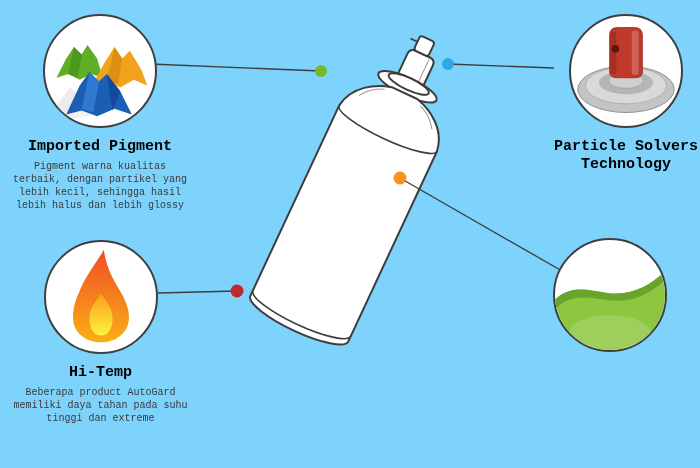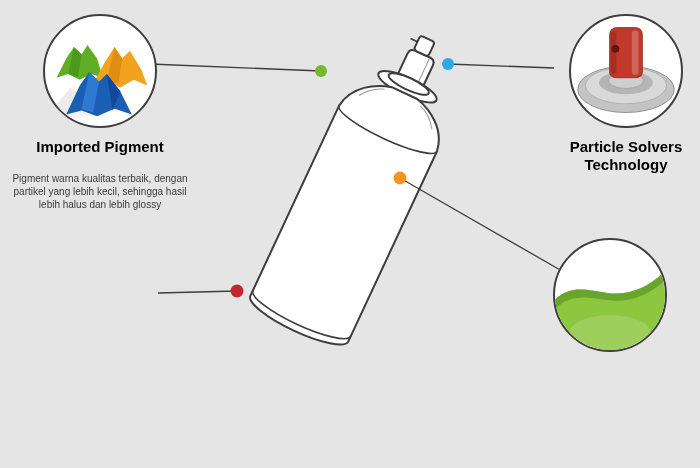--- a/index.html
+++ b/index.html
@@ -1,28 +1,28 @@
 <!DOCTYPE html>
 <html><head>
 <meta charset="utf-8">
 <style>
   html,body { margin:0; padding:0; background:#ffffff; }
   .canvas {
-    position:relative; width:700px; height:468px; background:#e5e5e5;
-    font-family:Liberation Sans, sans-serif; overflow:hidden;
+    position:relative; width:700px; height:468px; background:#7dd3fc;
+    font-family:Liberation Mono, monospace; overflow:hidden;
   }
   .overlay { position:absolute; left:0; top:0; }
   .feature { position:absolute; display:flex; flex-direction:column; align-items:center; text-align:center; }
   .circle {
     width:114px; height:114px; border-radius:50%; border:2px solid #3f3f3f;
     overflow:hidden; background:#fff; box-sizing:border-box;
   }
   .circle svg { display:block; width:100%; height:100%; }
   .title { font-size:15px; font-weight:700; color:#000; margin-top:10px; line-height:1.2; }
-  .desc  { font-size:10px; color:#3a3a3a; margin-top:16px; line-height:1.3; width:100%; }
+  .desc  { font-size:10px; color:#3a3a3a; margin-top:4px; line-height:1.3; width:100%; }
   .f-tl { left:10px;  top:14px;  width:180px; }
   .f-tr { left:536px; top:14px;  width:180px; }
   .f-bl { left:13px;  top:240px; width:175px; }
   .f-br { left:523px; top:238px; width:174px; }
   .conn-line { stroke-width:1.3; }
   .can-stroke { fill:#ffffff; stroke:#3d3d3d; stroke-width:2; stroke-linejoin:round; stroke-linecap:round; }
   .can-detail { fill:none; stroke:#3d3d3d; stroke-width:1.6; stroke-linecap:round; }
   .can-light  { fill:none; stroke:#9a9a9a; stroke-width:1; stroke-linecap:round; }
 </style>
 </head>
@@ -95,20 +95,36 @@
         <ellipse cx="57" cy="67" rx="18" ry="8" fill="#cfcfcf" stroke="#9a9a9a" stroke-width="0.6"></ellipse>
         <path d="M40,20 Q40,12 48,12 L66,12 Q74,12 74,20 L74,58 Q74,64 66,64 L48,64 Q40,64 40,58 Z" fill="#c0392b" stroke="#8e2620" stroke-width="0.8"></path>
         <rect x="63" y="15" width="7" height="46" rx="3" fill="#ffffff" opacity="0.22"></rect>
         <rect x="41" y="16" width="6" height="44" rx="3" fill="#000000" opacity="0.15"></rect>
         <circle cx="46" cy="34" r="4" fill="#5f140d"></circle>
       </svg>
     </div>
     <div class="title">Particle Solvers Technology</div>
   </div>
 
+  <div class="feature f-bl">
+    <div class="circle">
+      <svg viewBox="0 0 114 114">
+        <defs>
+          <linearGradient id="fi" x1="0" y1="0" x2="0" y2="1">
+            <stop offset="0" stop-color="#f9a11b"></stop>
+            <stop offset="1" stop-color="#fff23e"></stop>
+          </linearGradient>
+        </defs>
+        <path d="M60 8 C 52 22 42 34 36 48 C 30 62 28 68 28 78 C 28 94 41 104 57 104 C 73 104 86 94 86 78 C 86 66 80 56 74 46 C 68 36 62 24 60 8 Z" fill="url(#fo)"></path>
+        <path d="M57 54 C 50 63 45 70 45 79 C 45 90 50 97 57 97 C 64 97 69 90 69 79 C 69 70 64 63 57 54 Z" fill="url(#fi)"></path>
+      </svg>
+    </div>
+    <div class="title">Hi-Temp</div>
+    <div class="desc">Beberapa product AutoGard memiliki daya tahan pada suhu tinggi dan extreme</div>
+  </div>
 
   <div class="feature f-br">
     <div class="circle">
       <svg viewBox="0 0 114 114">
         <path d="M0 62 C 16 46 34 52 54 55 C 78 58 98 48 114 32 L114 114 L0 114 Z" fill="#8dc63f"></path>
         <path d="M0 62 C 16 46 34 52 54 55 C 78 58 98 48 114 32 L114 42 C 96 58 76 66 52 62 C 34 59 14 56 0 72 Z" fill="#6aa52b"></path>
         <ellipse cx="57" cy="96" rx="42" ry="18" fill="#ffffff" opacity="0.15"></ellipse>
       </svg>
     </div>
   </div>

